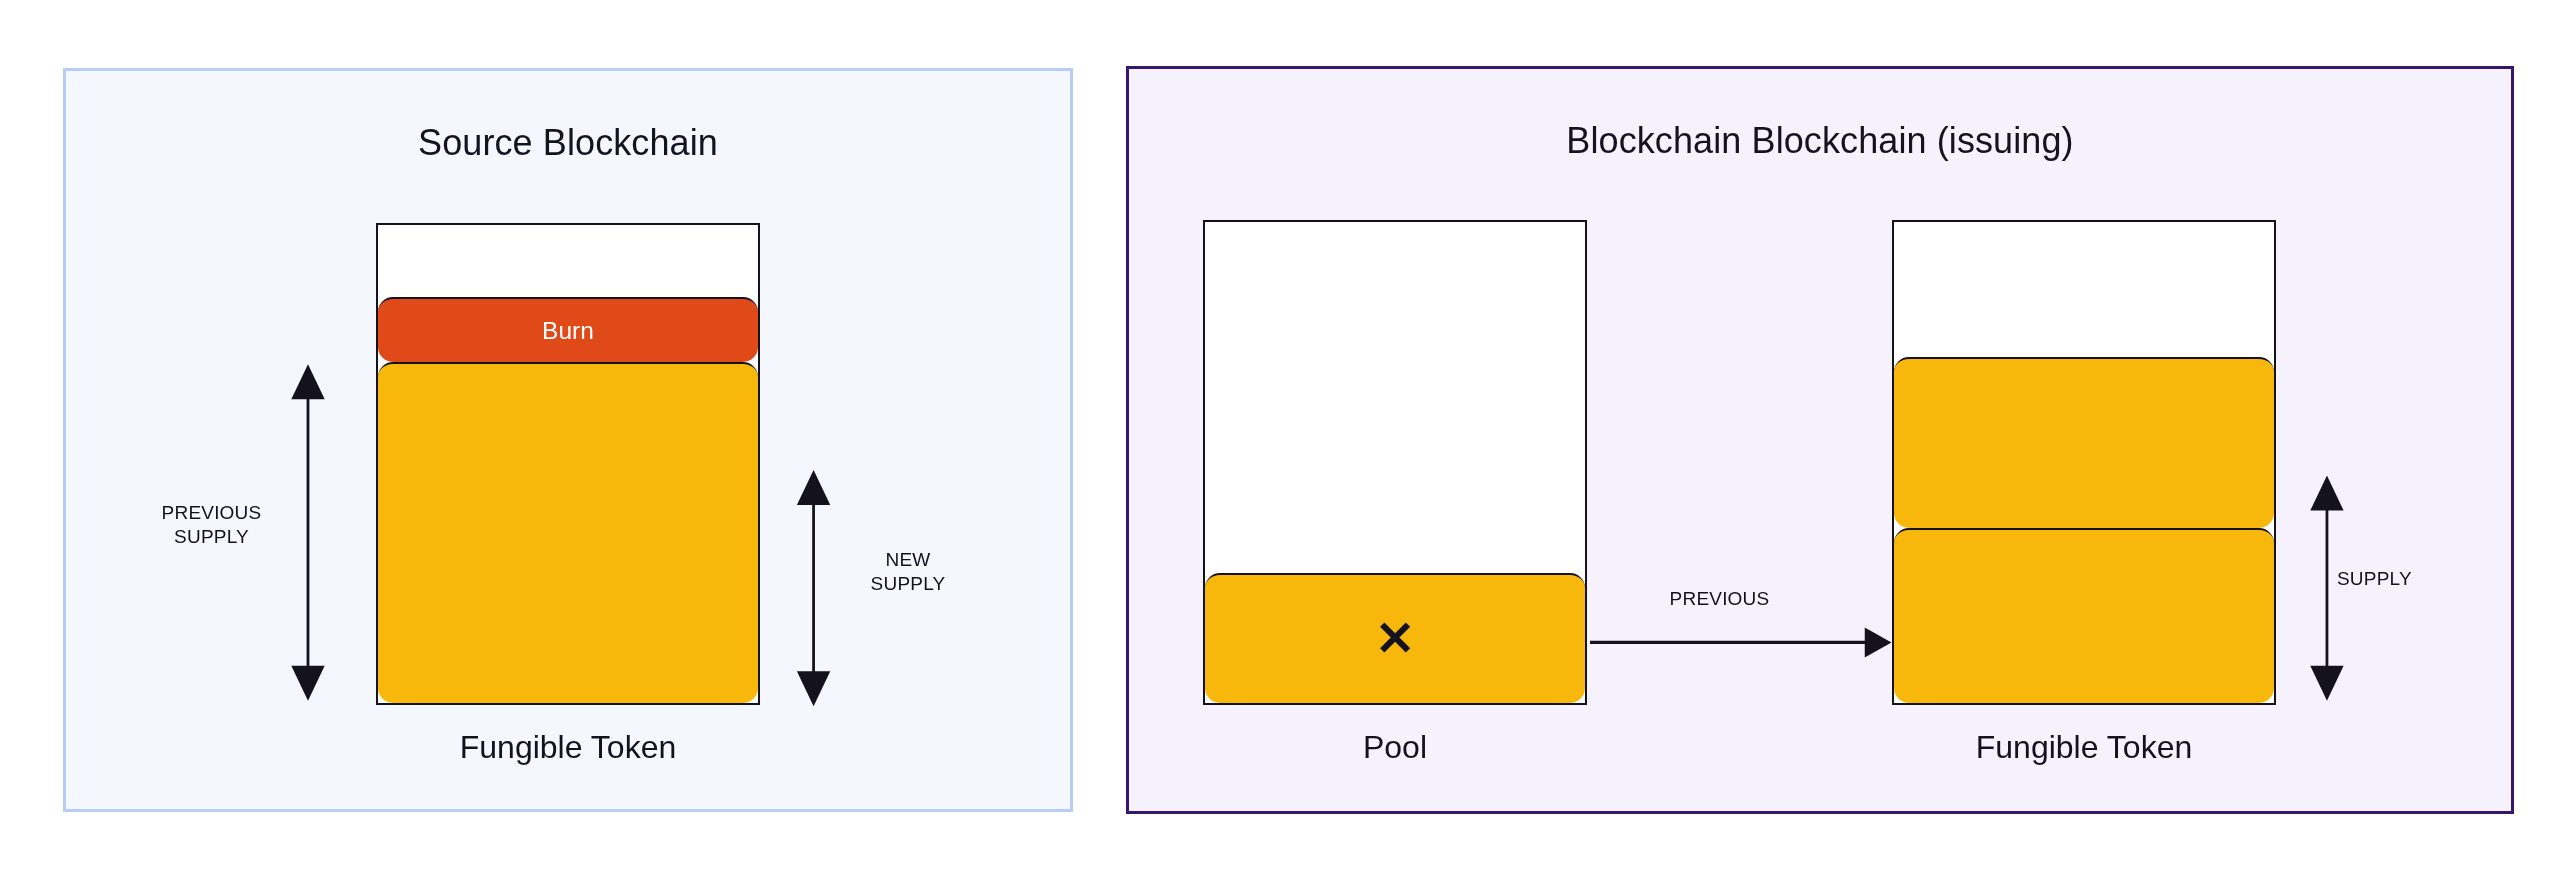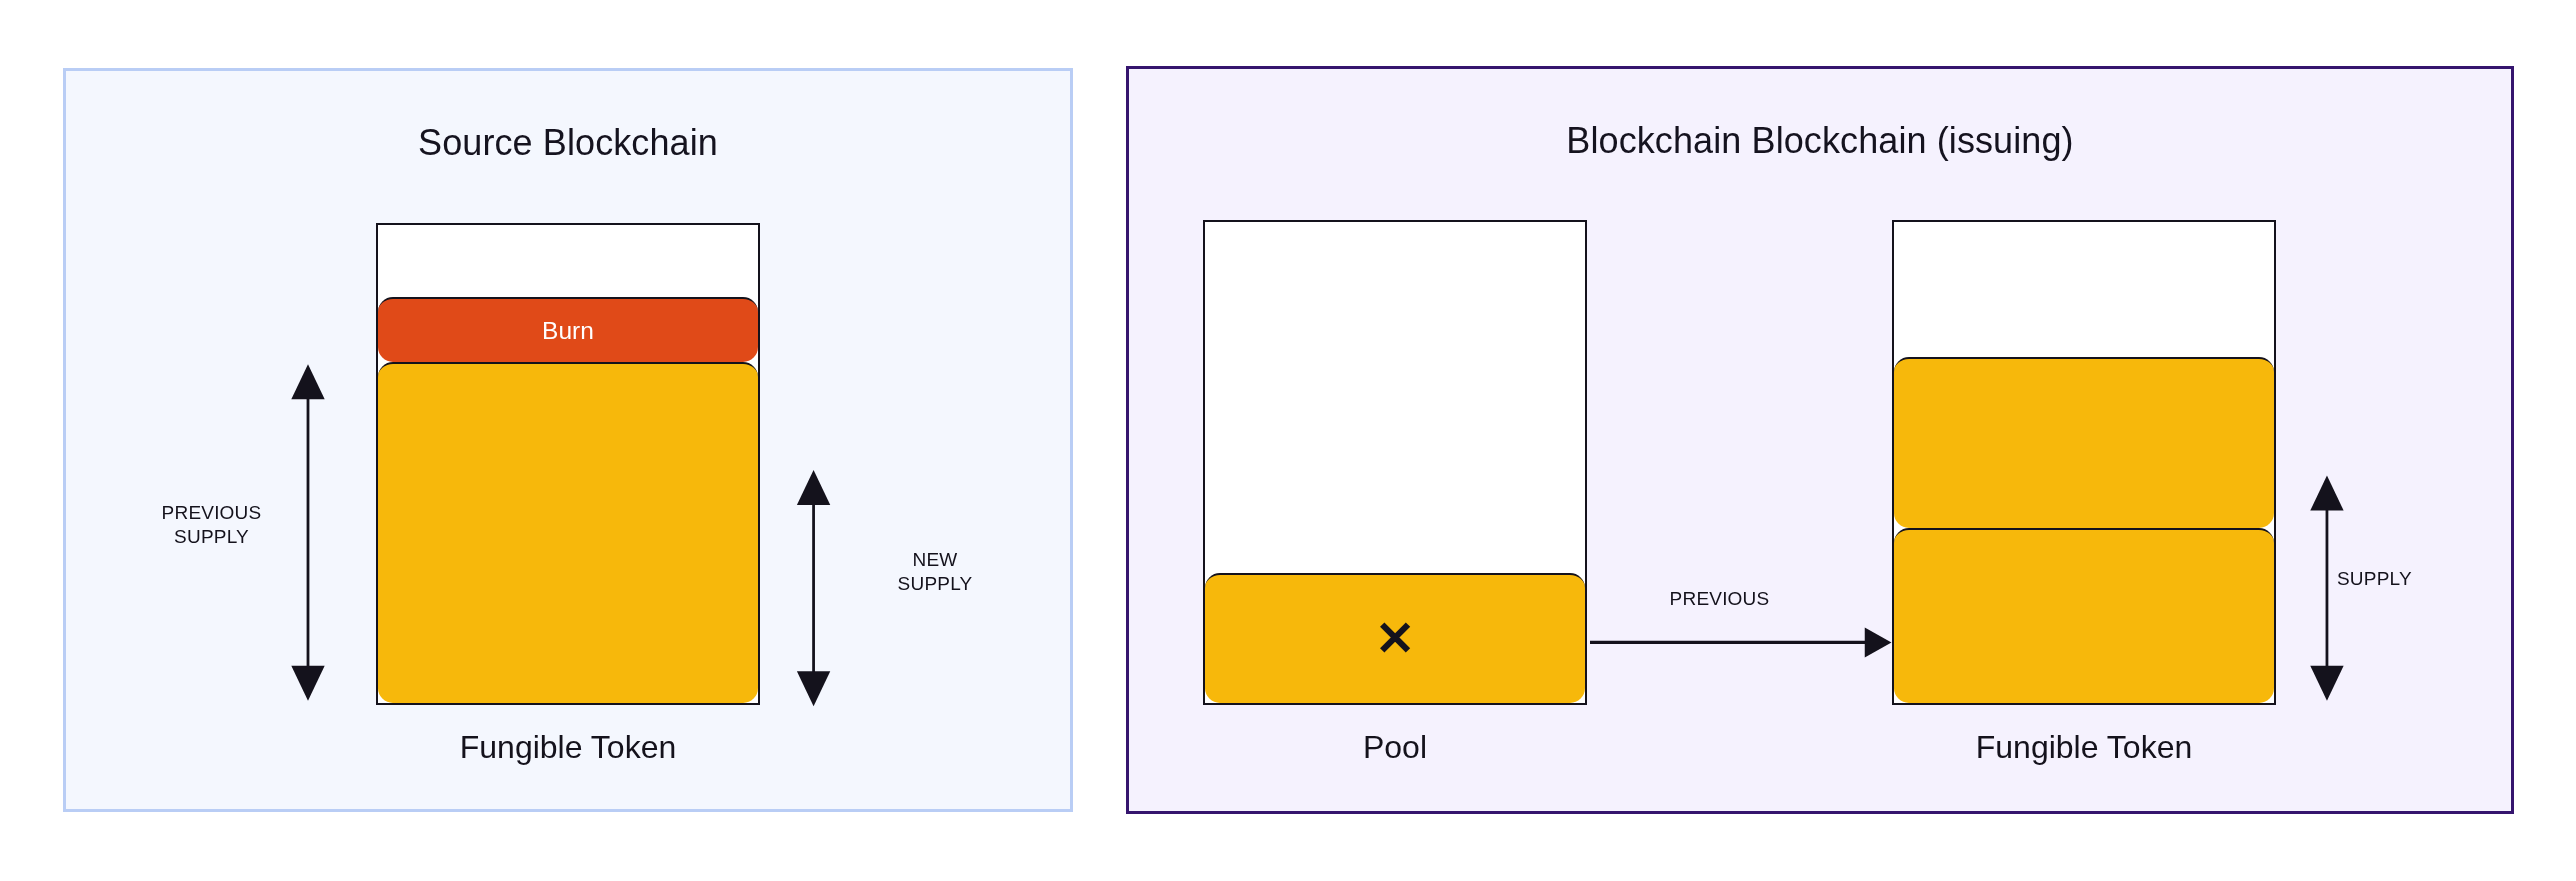--- a/index.html
+++ b/index.html
@@ -43,21 +43,21 @@
   #destStack{left:1892px;top:220px;width:384px;height:485px;}
   #destCap{left:1892px;top:729px;width:384px;}
 
   
   svg.ovl{position:absolute;left:0;top:0;width:2576px;height:881px;
           pointer-events:none;overflow:visible;}
 
   .ann{position:absolute;font-size:19px;color:#14121c;text-align:center;
        line-height:1.25;letter-spacing:0.2px;}
   #annPrev{left:142px;top:501px;width:139px;}
-  #annNew{left:874px;top:548px;width:122px;}
+  #annNew{left:847px;top:548px;width:122px;}
   #annUnlocked{left:1636px;top:587px;width:167px;}
   #annSupply{left:2337px;top:567px;width:139px;text-align:left;}
 </style>
 </head>
 <body>
 
 <div id="stage">
 
   <div class="panel source">
     <div class="panel-title">Source Blockchain</div>

